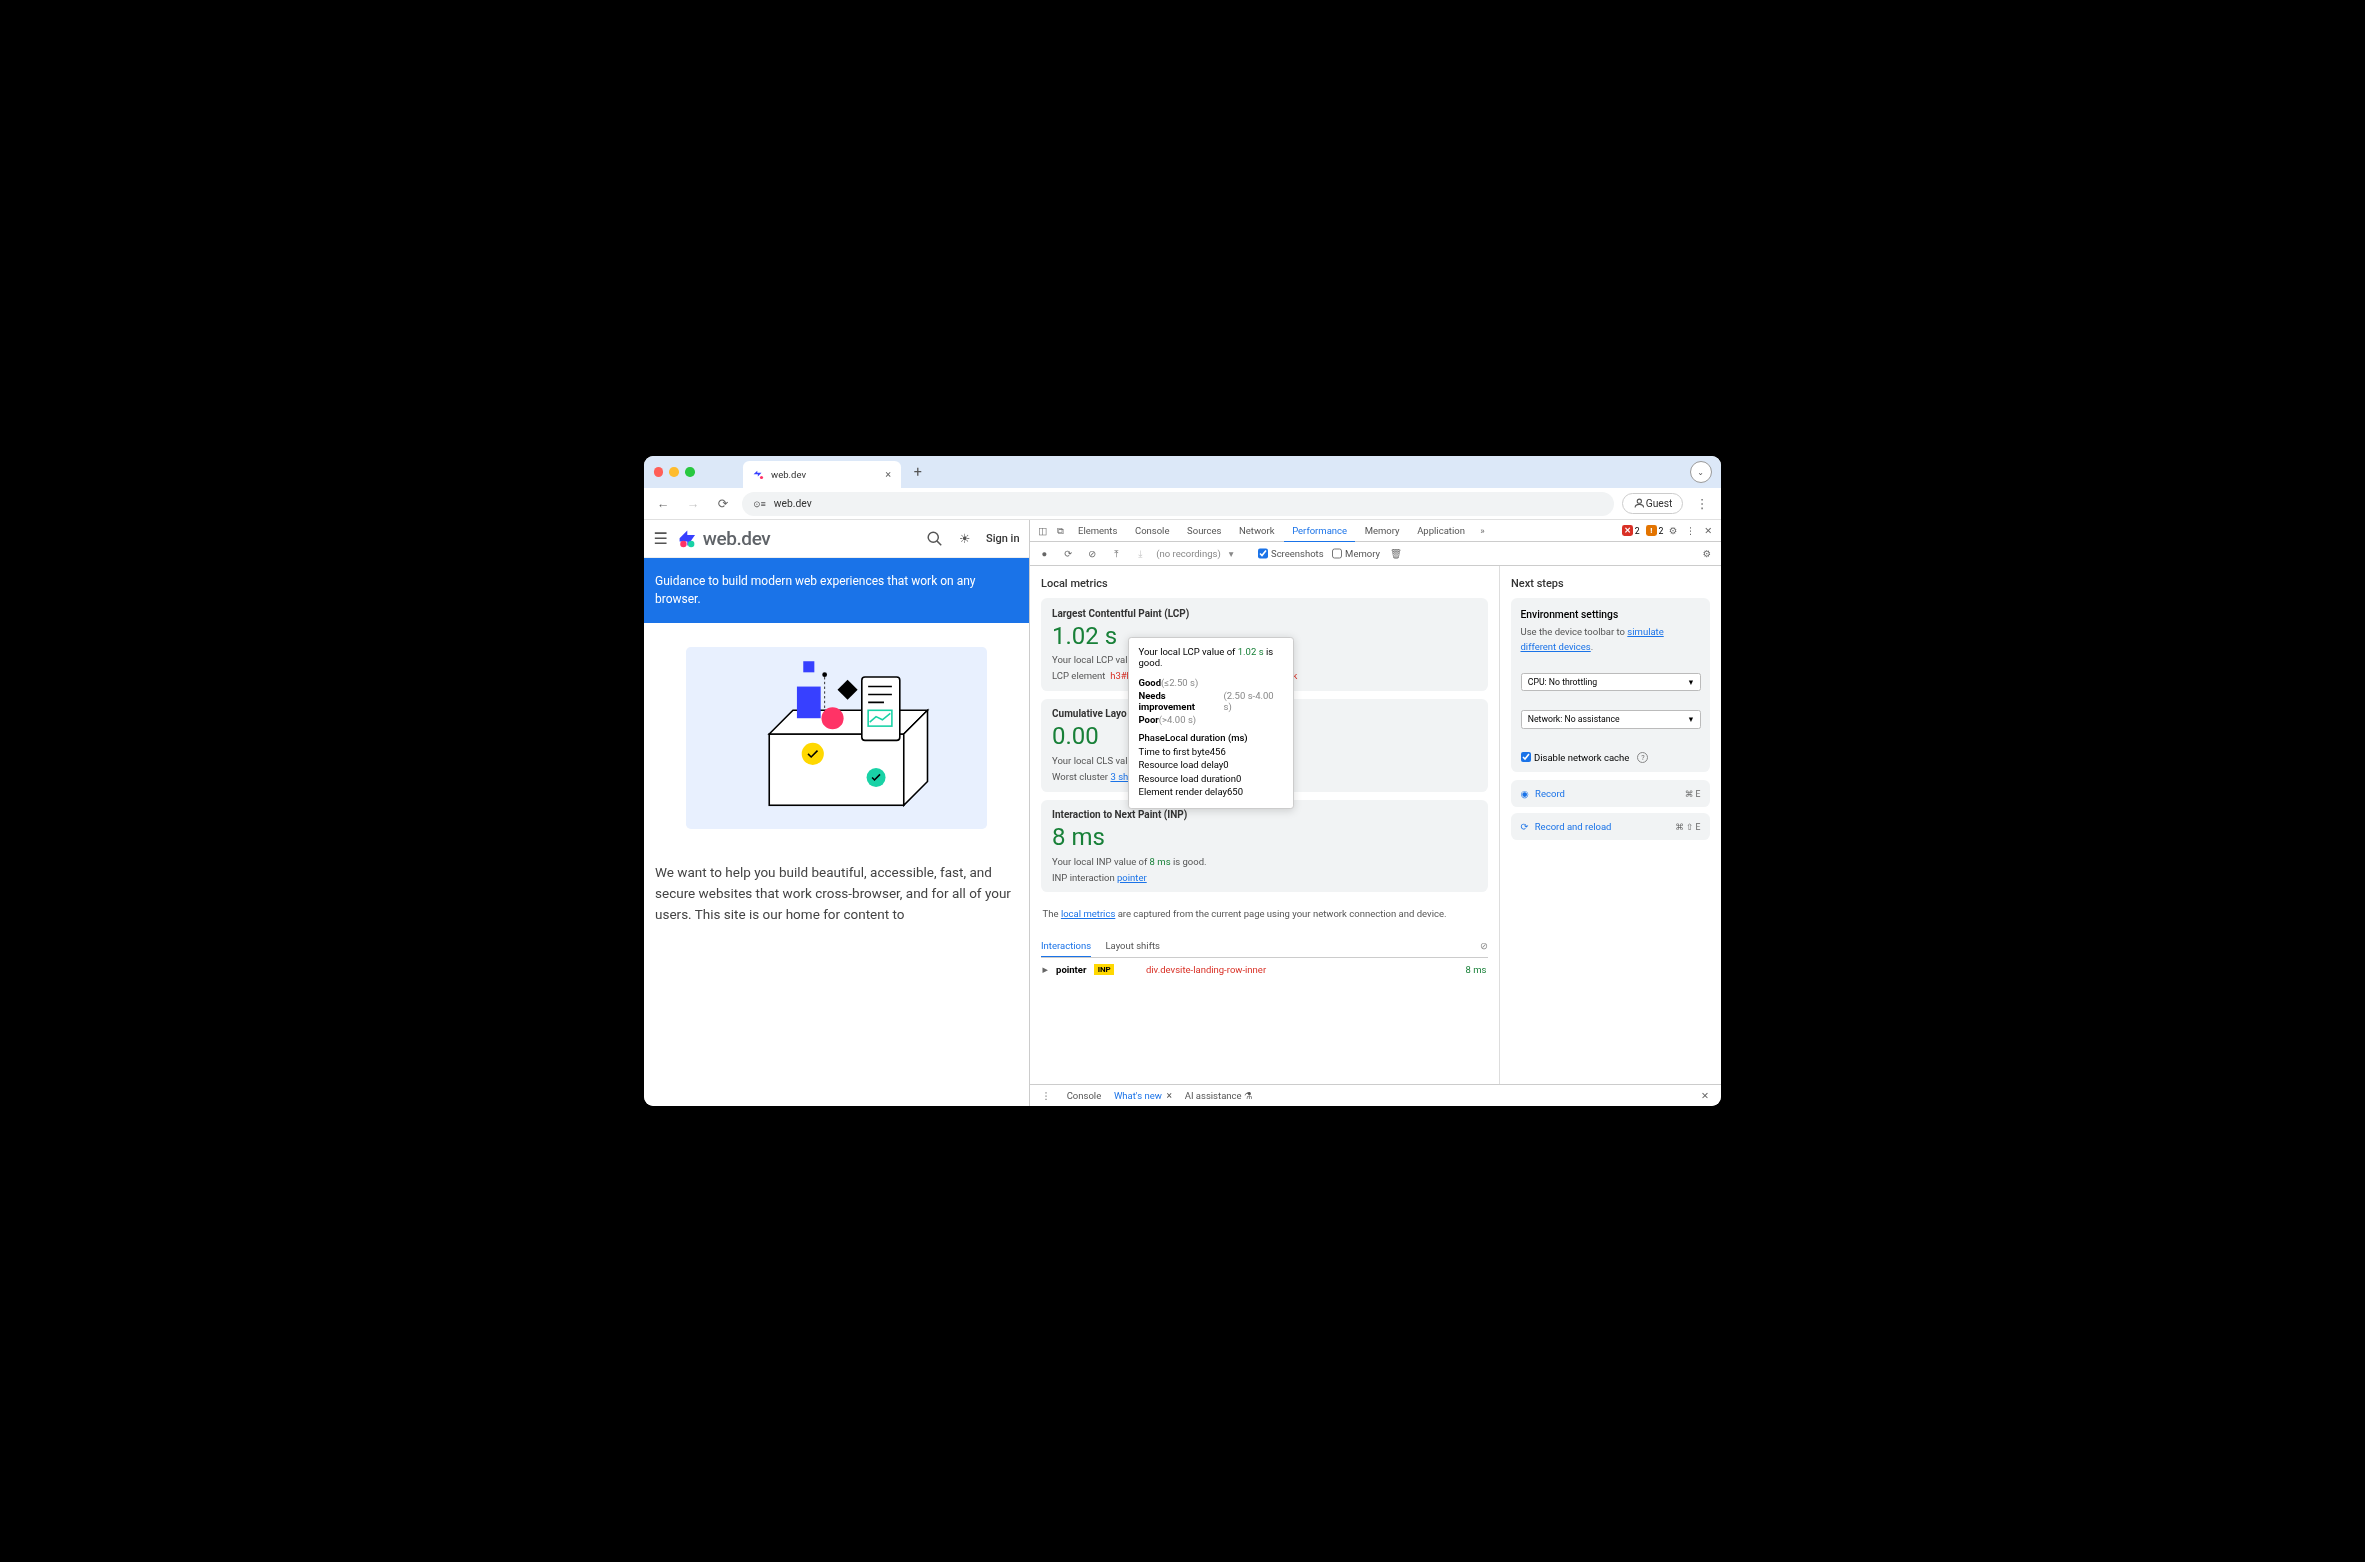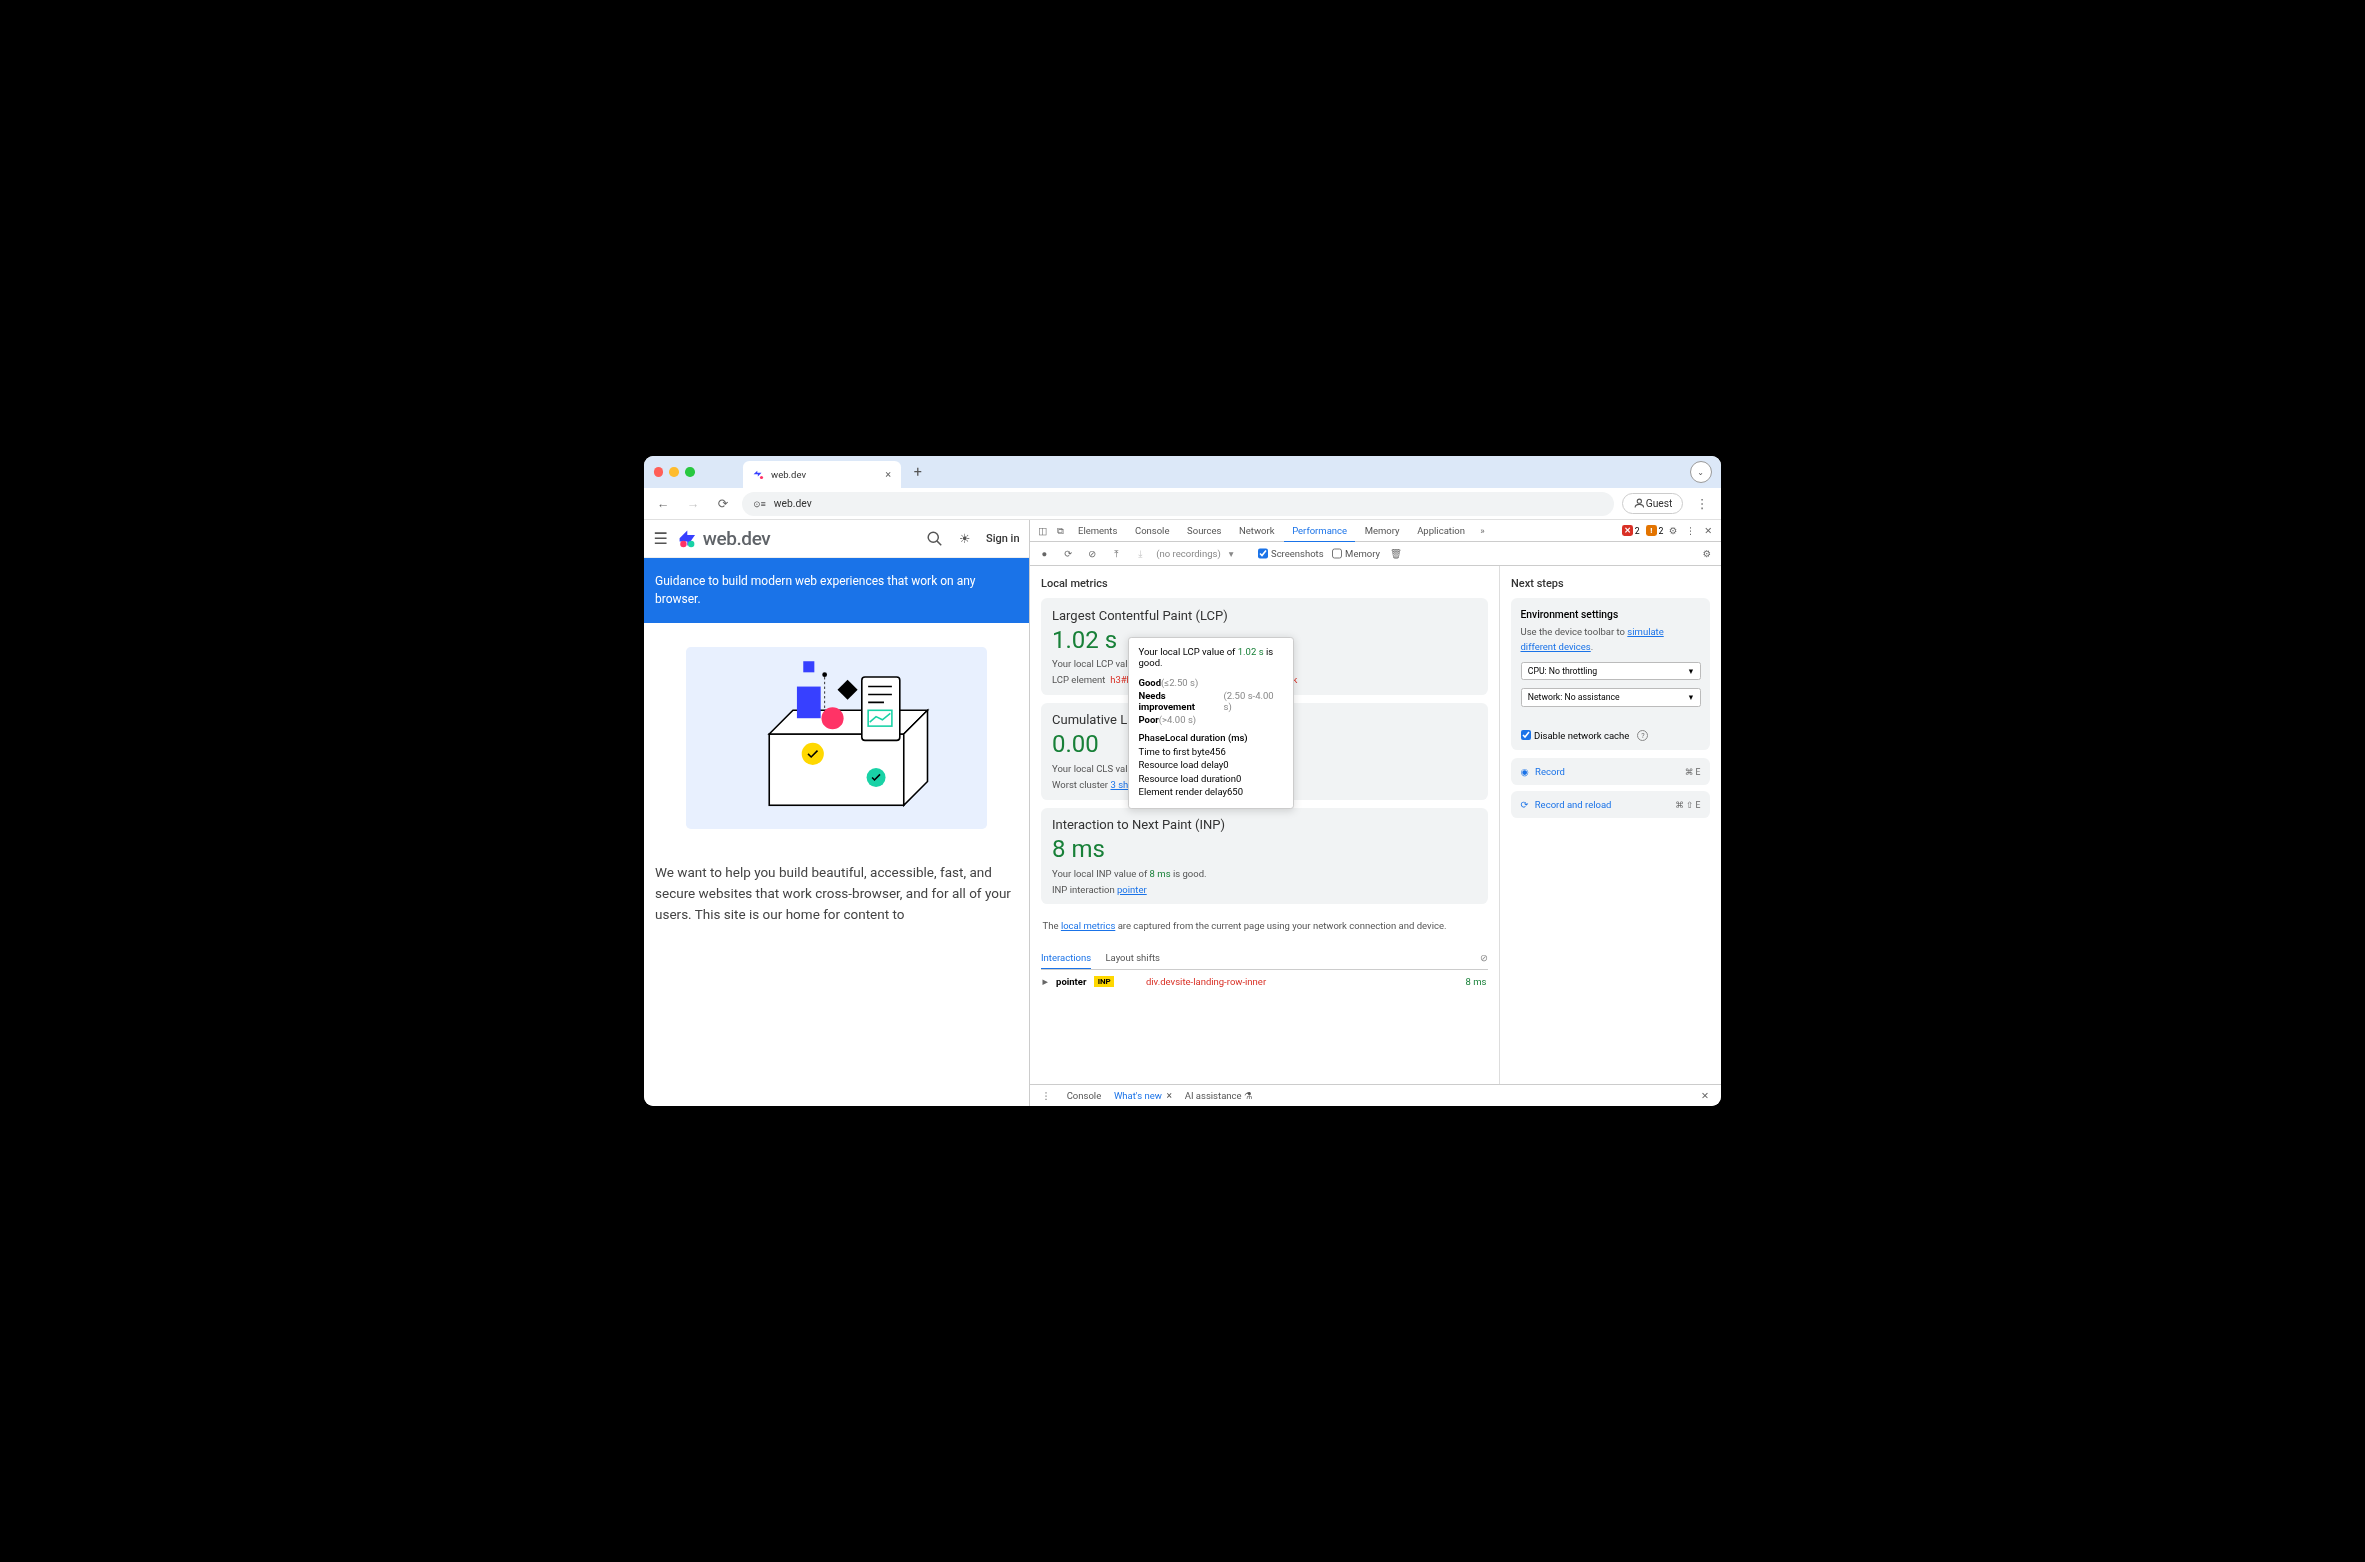--- a/index.html
+++ b/index.html
@@ -44,21 +44,21 @@
 .dt-badge{display:flex;align-items:center;gap:1.6px;font-size:8.7px}
 .dt-badge .c{width:11px;height:11px;border-radius:2.4px;display:flex;align-items:center;justify-content:center;color:#fff;font-size:8px;font-weight:bold}
 .dt-toolbar{height:24px;display:flex;align-items:center;padding:0 6.3px;gap:8px;border-bottom:0.8px solid #ccc;color:#555}
 .cb{display:flex;align-items:center;gap:3.2px;font-size:9.5px}
 .cb input{width:10.3px;height:10.3px;accent-color:#1a73e8}
 .dt-body{flex:1;display:flex;overflow:hidden}
 .metrics-col{flex:1;padding:11px;overflow:auto;position:relative}
 .next-col{width:222px;border-left:0.8px solid #ddd;padding:11px;overflow:auto}
 .sect-title{font-size:11px;font-weight:500;color:#333;margin-bottom:8px}
 .metric-card{background:#f1f3f4;border-radius:6.3px;padding:9.5px 11px;margin-bottom:8px}
-.m-title{font-size:13px;font-weight:400;color:#333;margin-bottom:3.2px}
+.m-title{font-size:10px;font-weight:700;color:#333;margin-bottom:3.2px}
 .m-val{font-size:24px;font-weight:400;color:#188038;margin-bottom:4.8px}
 .m-desc{font-size:9.5px;color:#555}
 .m-desc .good{color:#188038}
 .m-sub{font-size:9.5px;color:#555;margin-top:4.8px}
 .m-sub .sel{color:#d93025}
 .m-sub .ext{color:#d93025}
 .m-sub .lnk{color:#1a73e8;text-decoration:underline}
 .tooltip{position:absolute;background:#fff;border:0.8px solid #ccc;border-radius:3.2px;box-shadow:0 1.6px 8px rgba(0,0,0,.15);padding:8px 9.5px;font-size:9.5px;z-index:10;left:98px;top:71px;width:166px}
 .tooltip .row{display:flex;margin:2.4px 0}
 .tooltip .hdr{font-weight:500;margin-top:6.3px;margin-bottom:3.2px}
@@ -73,21 +73,21 @@
 .int-row{display:flex;align-items:center;padding:6.3px 1.6px;font-size:9.5px;gap:8px}
 .int-row .tri{color:#666;font-size:7.1px}
 .int-row .inp{background:#ffd800;padding:0.8px 3.2px;font-size:8px;font-weight:bold}
 .int-row .sel{color:#d93025;margin-left:24px}
 .int-row .time{margin-left:auto;color:#188038}
 .next-card{background:#f1f3f4;border-radius:6.3px;padding:9.5px;margin-bottom:8px}
 .next-title{font-size:10.3px;font-weight:500;margin-bottom:4.8px}
 .next-desc{font-size:9.5px;color:#555;line-height:1.5}
 .next-desc a{color:#1a73e8;text-decoration:underline}
 .btn-primary{background:#1a73e8;color:#fff;border:none;border-radius:11px;padding:4.8px 11px;font-size:9.5px;margin-top:6.3px;cursor:pointer}
-.sel-box{background:#fff;border:0.8px solid #bbb;border-radius:2.4px;padding:3.2px 6.3px;font-size:8.7px;margin-top:8px;display:flex;justify-content:space-between;align-items:center;cursor:pointer}
+.sel-box{background:#fff;border:0.8px solid #bbb;border-radius:2.4px;padding:3.2px 6.3px;font-size:8.7px;margin-top:19px;display:flex;justify-content:space-between;align-items:center;cursor:pointer}
 .help{width:11px;height:11px;border:0.8px solid #888;border-radius:50%;display:inline-flex;align-items:center;justify-content:center;font-size:7.1px;color:#666;margin-left:4.8px}
 .action-row{background:#f1f3f4;border-radius:6.3px;padding:8px 9.5px;display:flex;align-items:center;gap:6.3px;margin-bottom:6.3px;font-size:9.5px;color:#1a73e8}
 .action-row .kb{margin-left:auto;color:#666;font-size:8.7px}
 .dt-footer{height:22px;border-top:0.8px solid #ccc;display:flex;align-items:center;padding:0 8px;gap:12.7px;font-size:9.5px;color:#555}
 .dt-footer .active{color:#1a73e8}
 .dt-footer .x{margin-left:-8px;font-size:10.3px}
 .dt-footer .close{margin-left:auto}
 </style>
 </head>
 <body>

